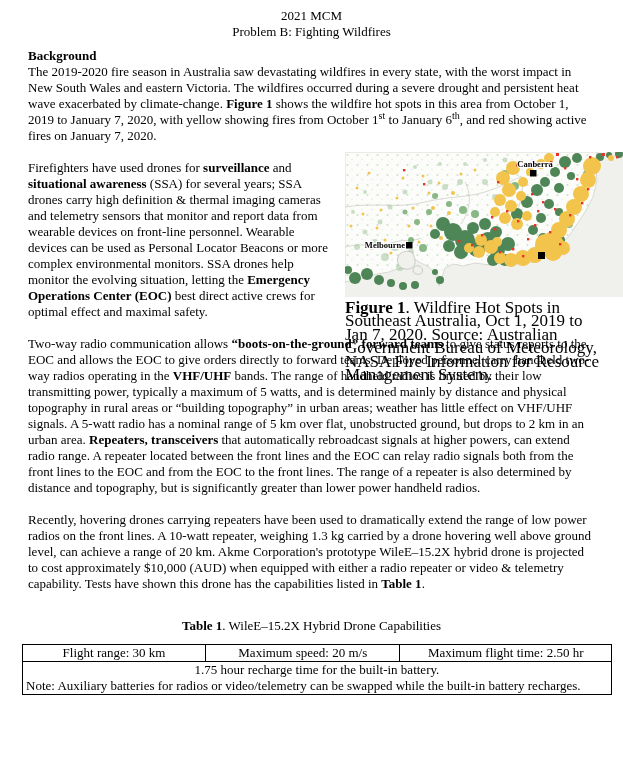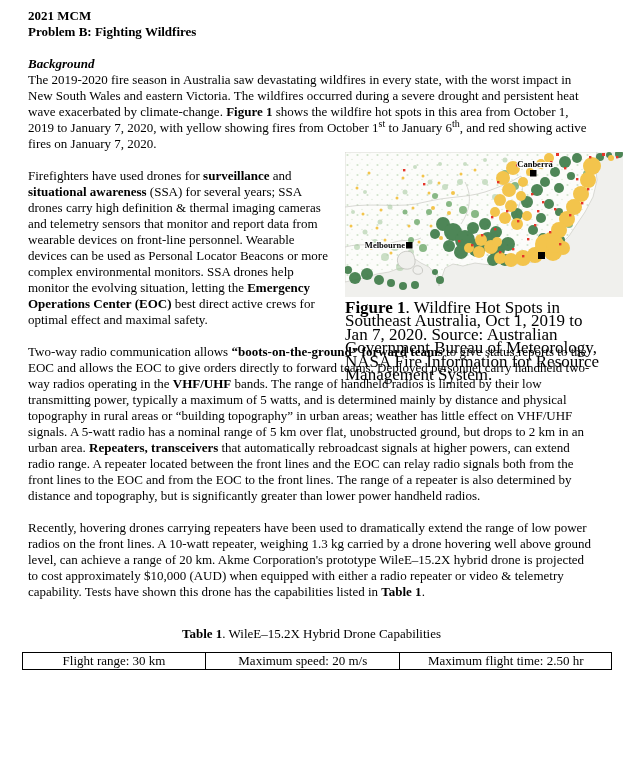--- a/index.html
+++ b/index.html
@@ -3,22 +3,22 @@
 <meta charset="utf-8">
 <style>
   html,body{margin:0;padding:0;background:#fff;}
   body{
     width:623px;height:767px;overflow:hidden;
     font-family:"Liberation Serif","DejaVu Serif",serif;
     font-size:13px;line-height:16px;color:#000;
     -webkit-font-smoothing:antialiased;
   }
   .doc{position:relative;width:623px;height:767px;padding:8px 28px 0 28px;box-sizing:border-box;}
-  .title-line{font-weight:bold;}
-  .heading{font-weight:bold;margin-top:16px;font-style:italic;}
+  .title-line{font-weight:normal;text-align:center;}
+  .heading{font-weight:bold;margin-top:8px;}
   p{margin:16px 0 0 0;}
   .para-first{margin-top:0;}
   .para-left{width:306px;}
   sup{font-size:10px;line-height:0;vertical-align:super;margin-top:18px;}
   .figure-block{position:absolute;left:345px;top:152px;width:336px;}
   .figure-block svg{display:block;}
   .figcaption{margin-top:4px;width:254px;font-size:17px;line-height:13.4px;font-family:Liberation Serif, serif;}
   .maplabel{font-family:"Liberation Serif","DejaVu Serif",serif;font-weight:bold;font-size:8.5px;
     paint-order:stroke;stroke:#ffffff;stroke-width:2px;fill:#000;}
   .tablecap{margin-top:26px;text-align:center;}
@@ -281,16 +281,22 @@
 
   <div class="tablecap"><span style="font-weight: bold;">Table 1</span><span>. WileE–15.2X Hybrid Drone Capabilities</span></div>
 
   <table class="caps">
     <tbody>
       <tr>
         <td class="c" style="width:31%">Flight range: 30 km</td>
         <td class="c" style="width:33%">Maximum speed: 20 m/s</td>
         <td class="c" style="width:36%">Maximum flight time: 2.50 hr</td>
       </tr>
+      <tr>
+        <td colspan="3">
+          <div class="recharge-line">1.75 hour recharge time for the built-in battery.</div>
+          <div class="note-line">Note: Auxiliary batteries for radios or video/telemetry can be swapped while the built-in battery recharges.</div>
+        </td>
+      </tr>
     </tbody>
   </table>
 
 </div>
 
 </body></html>

